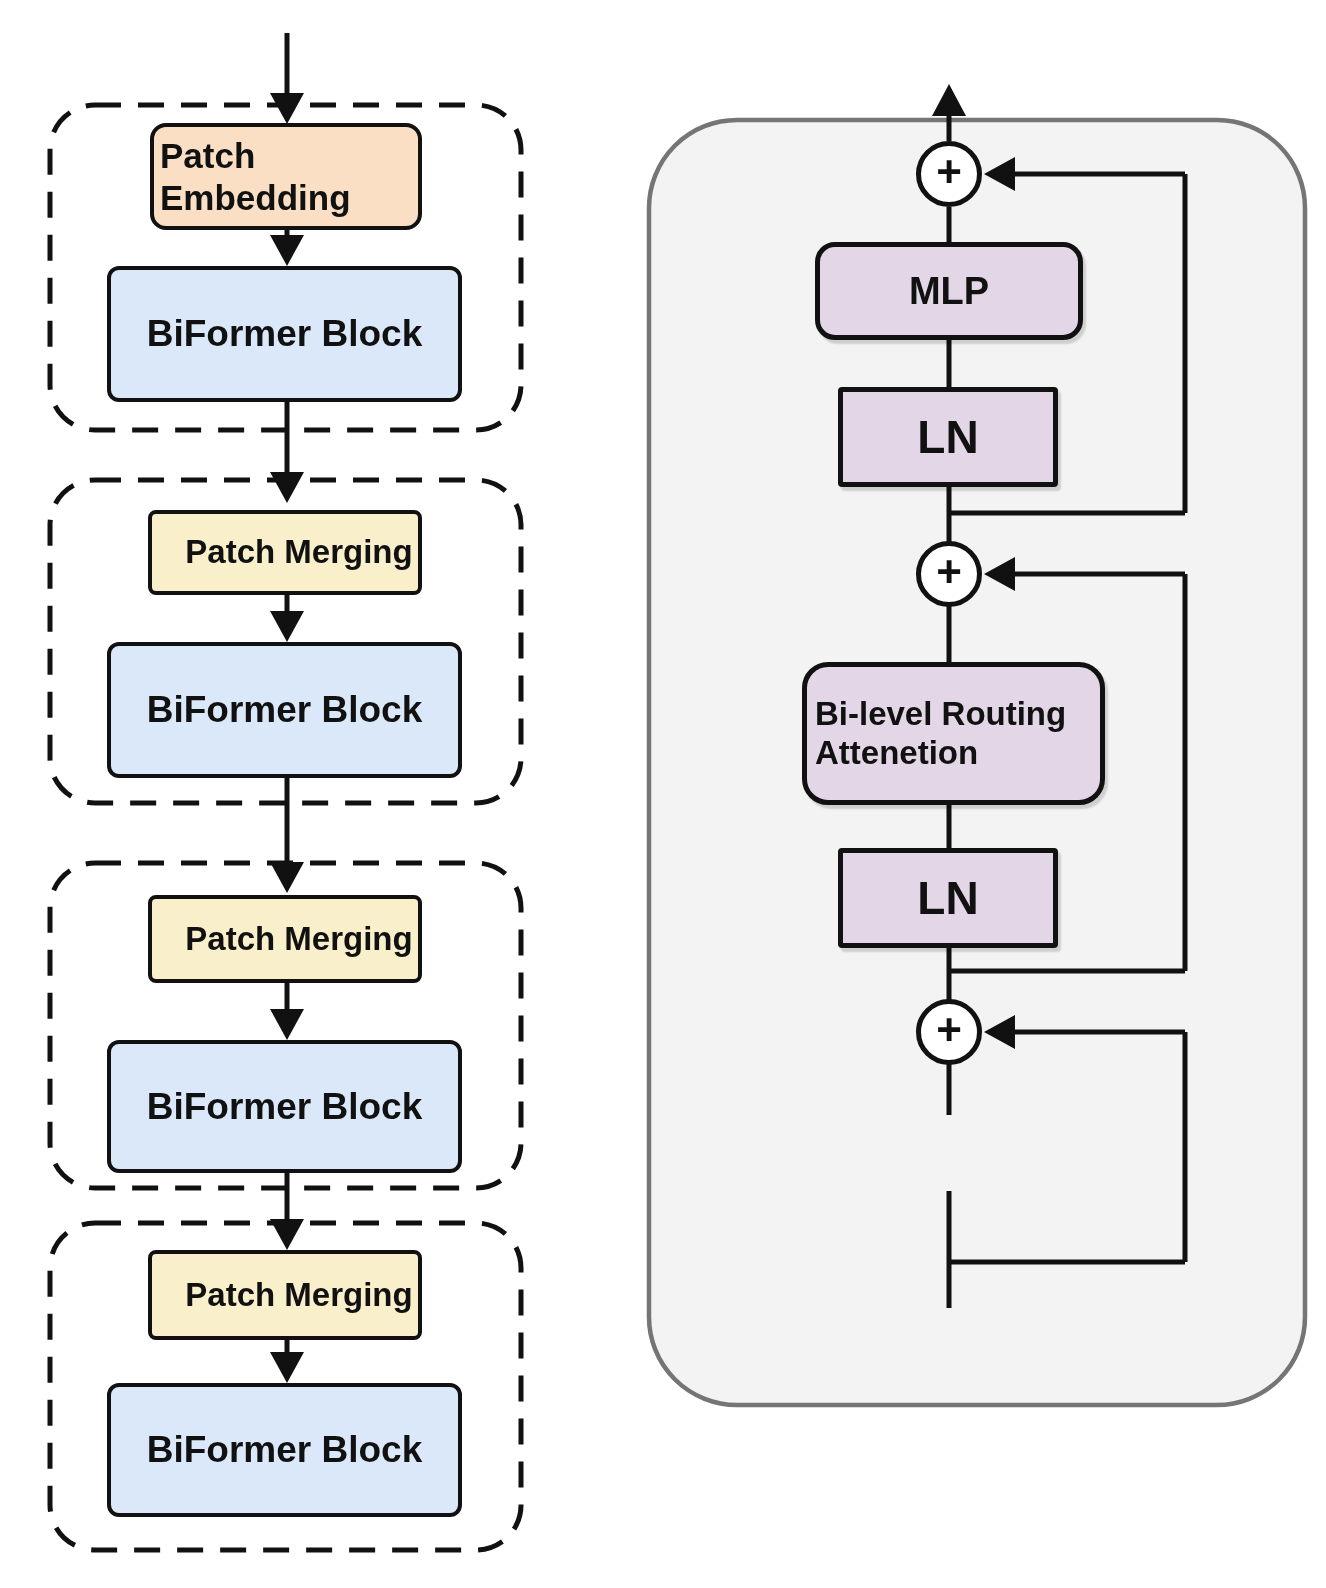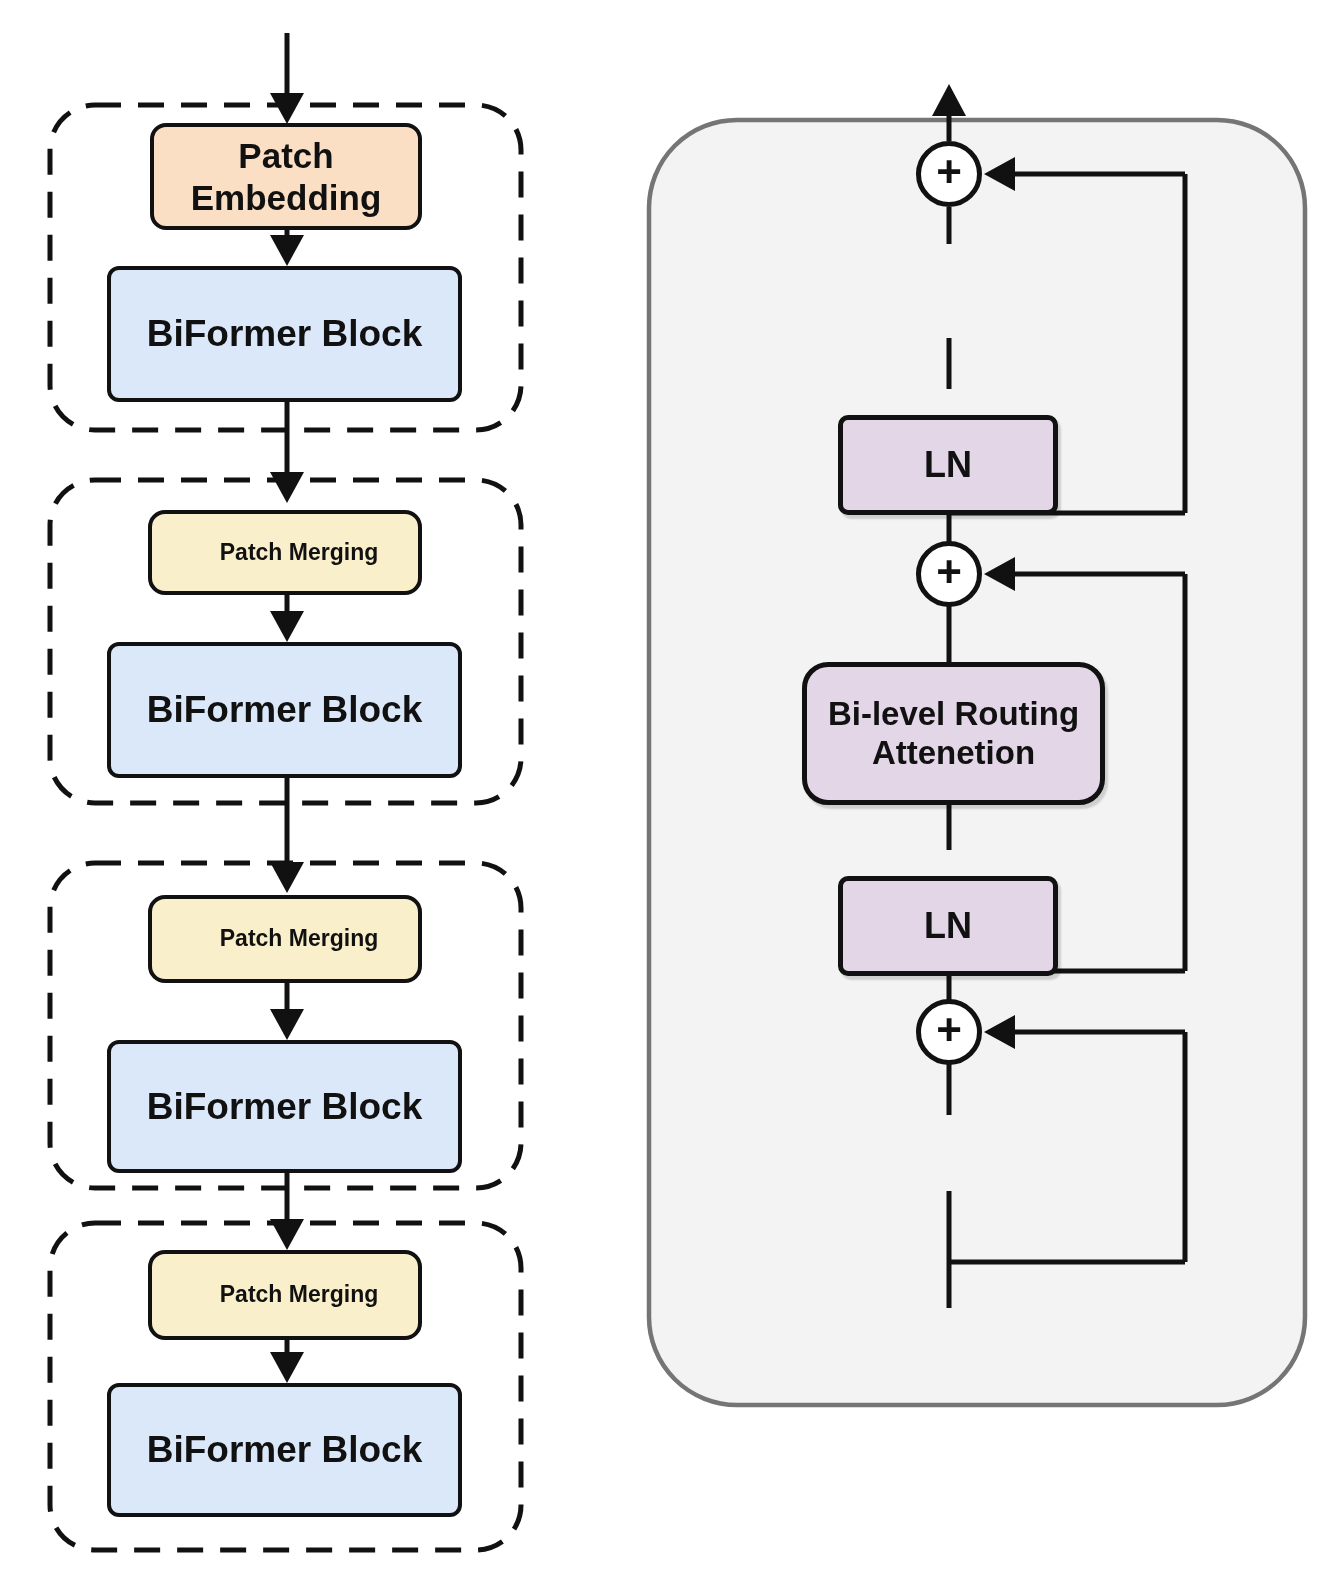--- a/index.html
+++ b/index.html
@@ -12,32 +12,32 @@
     --line-color:#111111;
   }
   html,body{margin:0;padding:0;background:#ffffff;}
   .canvas{
     position:relative;width:1326px;height:1588px;background:#ffffff;overflow:hidden;
     font-family:"Liberation Sans","DejaVu Sans",sans-serif;
   }
   .canvas svg{position:absolute;left:0;top:0;}
   .node{
     position:absolute;display:flex;align-items:center;justify-content:center;
-    text-align:center;font-weight:bold;color:#111;box-sizing:border-box;
+    font-weight:bold;color:#111;box-sizing:border-box;
     border:4px solid var(--line-color);line-height:1.18;
   }
   .pe{background:var(--patch-embedding-fill);border-radius:16px;font-size:35px;padding:0 6px;}
-  .pm{background:var(--patch-merging-fill);border-radius:17px;font-size:23px;padding-left:28px;}
+  .pm{background:var(--patch-merging-fill);border-radius:8px;font-size:33px;padding-left:28px;}
   .bf{background:var(--biformer-block-fill);border-radius:12px;font-size:37px;}
   .detail{
     background:var(--detail-box-fill);border-width:5px;
     box-shadow:3px 4px 2px rgba(0,0,0,0.15);
   }
   .mlp{border-radius:20px;font-size:38px;}
-  .ln{border-radius:10px;font-size:36px;margin-top:28px;}
+  .ln{border-radius:4px;font-size:46px;}
   .bra{border-radius:26px;font-size:33px;padding:16px 8px;}
   .dwc{border-radius:14px;font-size:35px;}
   .addc{
     position:absolute;width:66px;height:66px;border-radius:50%;
     background:#ffffff;border:5px solid var(--line-color);box-sizing:border-box;
     display:flex;align-items:center;justify-content:center;
     font-weight:bold;font-size:44px;color:#111;line-height:1;padding-bottom:4px;
   }
   .ln-stroke{stroke:var(--line-color);stroke-width:5;fill:none;}
   .ah{fill:var(--line-color);stroke:none;}
@@ -108,20 +108,21 @@
 
   <div class="node pm" style="left:148px;top:510px;width:274px;height:85px;">Patch Merging</div>
   <div class="node bf" style="left:107px;top:642px;width:355px;height:136px;">BiFormer Block</div>
 
   <div class="node pm" style="left:148px;top:895px;width:274px;height:88px;">Patch Merging</div>
   <div class="node bf" style="left:107px;top:1040px;width:355px;height:133px;">BiFormer Block</div>
 
   <div class="node pm" style="left:148px;top:1250px;width:274px;height:90px;">Patch Merging</div>
   <div class="node bf" style="left:107px;top:1383px;width:355px;height:134px;">BiFormer Block</div>
 
+  <div class="node detail mlp" style="left:815px;top:242px;width:268px;height:98px;">MLP</div>
   <div class="node detail ln" style="left:838px;top:387px;width:220px;height:100px;">LN</div>
   <div class="node detail bra" style="left:802px;top:662px;width:303px;height:143px;">Bi-level Routing Attenetion</div>
   <div class="node detail ln" style="left:838px;top:848px;width:220px;height:100px;">LN</div>
 
   <div class="addc" style="left:916px;top:141px;">+</div>
   <div class="addc" style="left:916px;top:541px;">+</div>
   <div class="addc" style="left:916px;top:999px;">+</div>
 
 </div>
 

